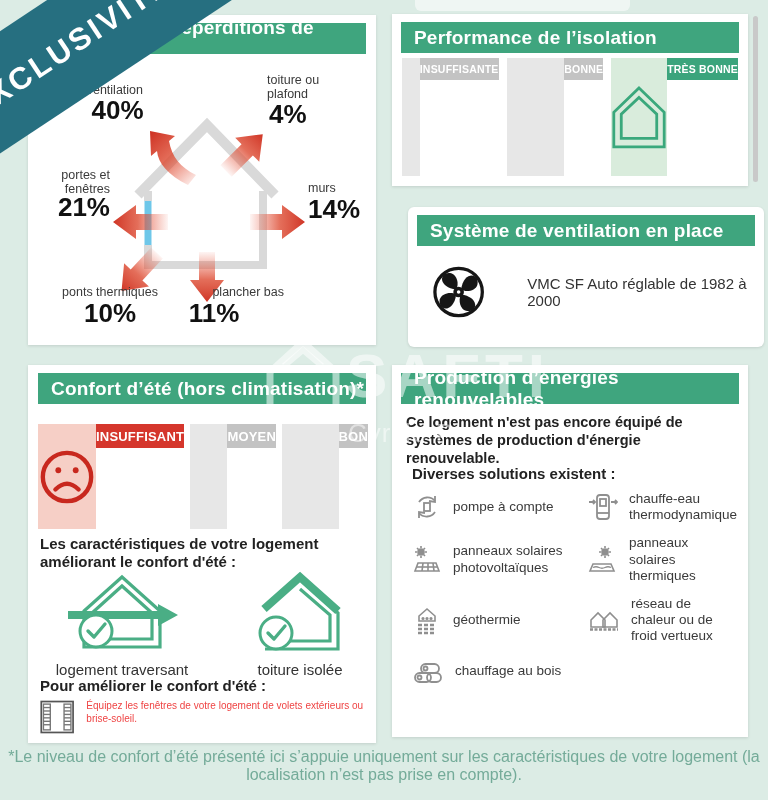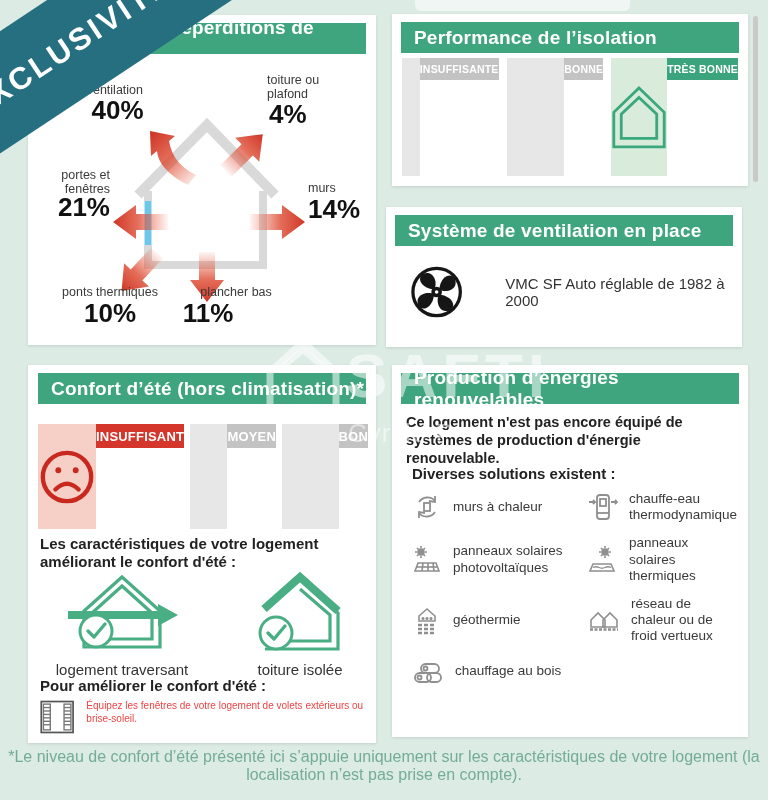--- a/index.html
+++ b/index.html
@@ -22,21 +22,21 @@
   .card-row{position:absolute;display:flex;gap:8px;}
   #insulation .card-row{left:10px;top:44px;width:336px;height:118px;}
   .scard{flex:1;display:flex;flex-direction:row;}
   .scard .body{flex:1;background:#e7e7e7;display:flex;align-items:center;justify-content:center;}
   .scard .bar{height:22px;background:#c3c3c3;color:#fff;font-size:10.5px;font-weight:bold;
               display:flex;align-items:center;justify-content:center;letter-spacing:.2px;white-space:nowrap;}
   .scard.sel .body{background:#d9ecdc;}
   .scard.sel .bar{background:#3ba47c;}
 
   
-  #ventilation{left:386px;top:207px;width:356px;height:140px;}
+  #ventilation{left:408px;top:207px;width:356px;height:140px;border-radius:6px;}
   #ventilation .hdr{left:9px;top:8px;width:338px;height:31px;}
   #vent-row{position:absolute;left:22px;top:50px;width:320px;height:70px;display:flex;align-items:center;}
   #vent-text{font-size:15px;color:#333;margin-left:40px;}
 
   
   #comfort{left:28px;top:365px;width:348px;height:378px;}
   #comfort .hdr{left:10px;top:8px;width:328px;height:31px;}
   #comfort .card-row{left:10px;top:48px;width:330px;height:105px;gap:6px;margin-top:11px;}
   #comfort .scard .bar{height:24px;font-size:13px;}
   .scard.alert .body{background:#f6cfc6;}
@@ -143,22 +143,22 @@
 
     <div class="hl-label" style="left:2px;top:153px;width:80px;text-align:right;">portes et fenêtres</div>
     <div class="hl-value" style="left:12px;top:177px;width:70px;text-align:right;">21%</div>
 
     <div class="hl-label" style="left:280px;top:166px;">murs</div>
     <div class="hl-value" style="left:280px;top:179px;">14%</div>
 
     <div class="hl-label" style="left:19px;top:270px;width:126px;text-align:center;">ponts thermiques</div>
     <div class="hl-value" style="left:32px;top:283px;width:100px;text-align:center;">10%</div>
 
-    <div class="hl-label" style="left:160px;top:270px;width:96px;text-align:center;">plancher bas</div>
-    <div class="hl-value" style="left:132px;top:283px;width:96px;text-align:center;">11%</div>
+    <div class="hl-label" style="left:160px;top:270px;width:96px;text-align:right;">plancher bas</div>
+    <div class="hl-value" style="left:138px;top:283px;width:96px;text-align:center;">11%</div>
   </div>
 
   <div id="insulation" class="panel">
     <div class="hdr">Performance de l’isolation</div>
     <div class="card-row">
       <div class="scard">
         <div class="body"></div>
         <div class="bar">INSUFFISANTE</div>
       </div>
       <div class="scard">
@@ -278,21 +278,21 @@
     <div id="sol-grid">
 
       <div class="sol">
         <svg width="30" height="30" viewBox="0 0 30 30" stroke="#8f8f8f" fill="none" stroke-width="1.8">
           <path d="M23,9 A10,10 0 0 0 7,10"></path>
             <path d="M7,21 A10,10 0 0 0 23,20"></path>
           <path d="M23,4 L23,10 L17,9" fill="none"></path>
             <path d="M7,26 L7,20 L13,21" fill="none"></path>
           <rect x="12" y="11" width="6" height="8"></rect>
         </svg>
-        <div class="s-lab">murs à chaleur</div>
+        <div class="s-lab">pompe à compte</div>
       </div>
 
       <div class="sol">
         <svg width="30" height="30" viewBox="0 0 30 30" stroke="#8f8f8f" fill="none" stroke-width="1.8">
           <rect x="9" y="3" width="12" height="24" rx="3"></rect>
           <rect x="12" y="7" width="6" height="7"></rect>
           <line x1="9" y1="21" x2="21" y2="21"></line>
           <path d="M1,10 L7,10 M5,8 L7,10 L5,12"></path>
           <path d="M23,10 L29,10 M27,8 L29,10 L27,12"></path>
         </svg>

